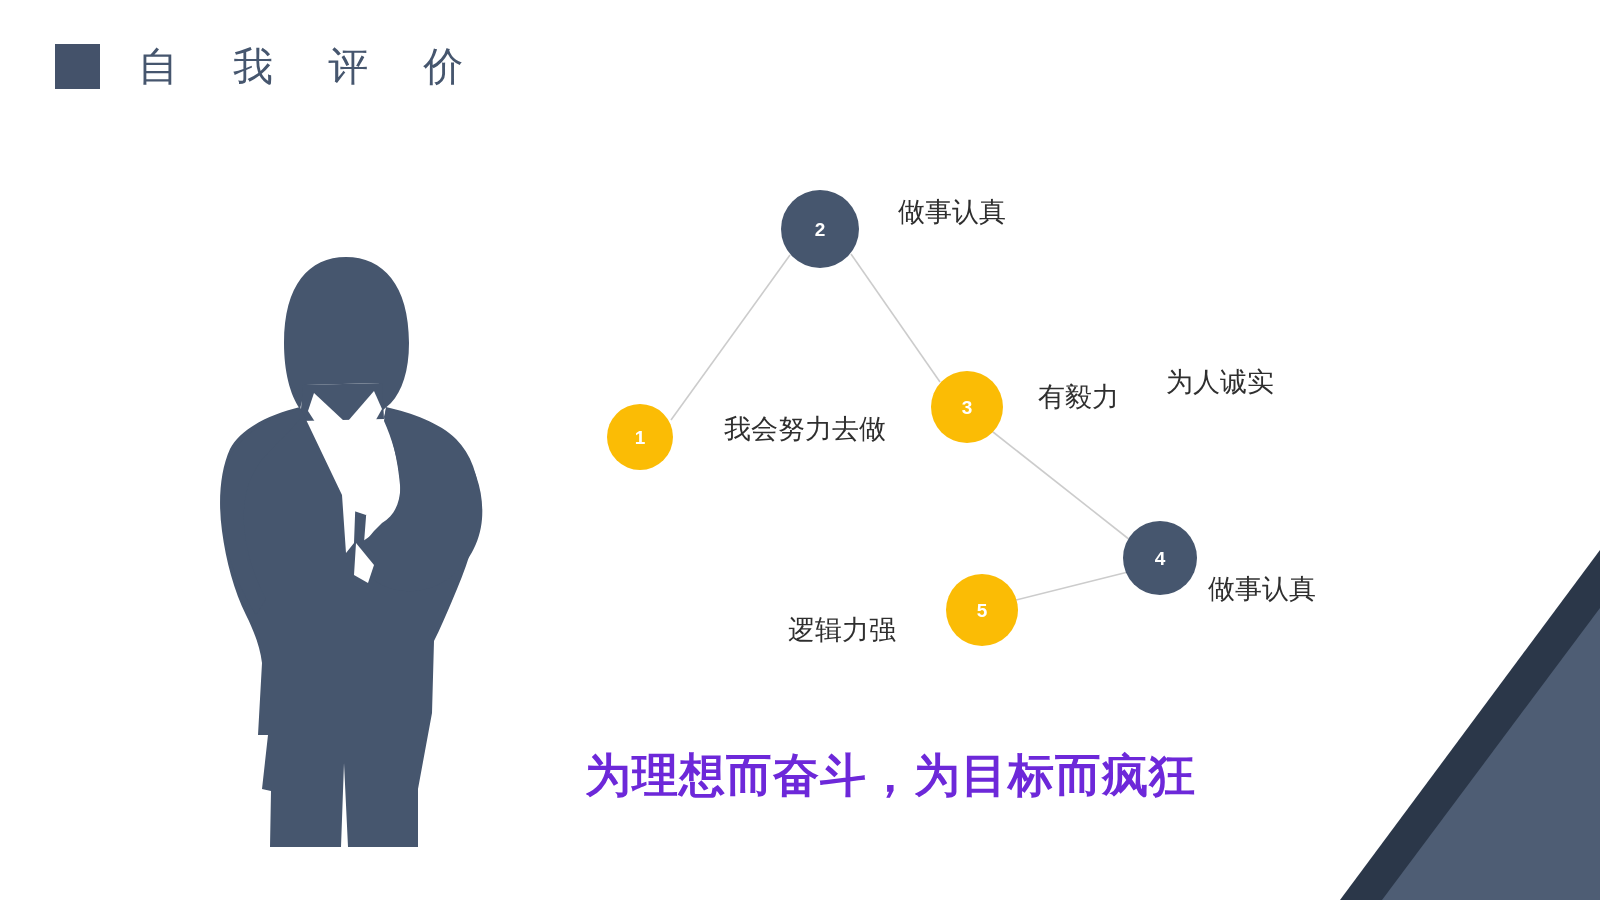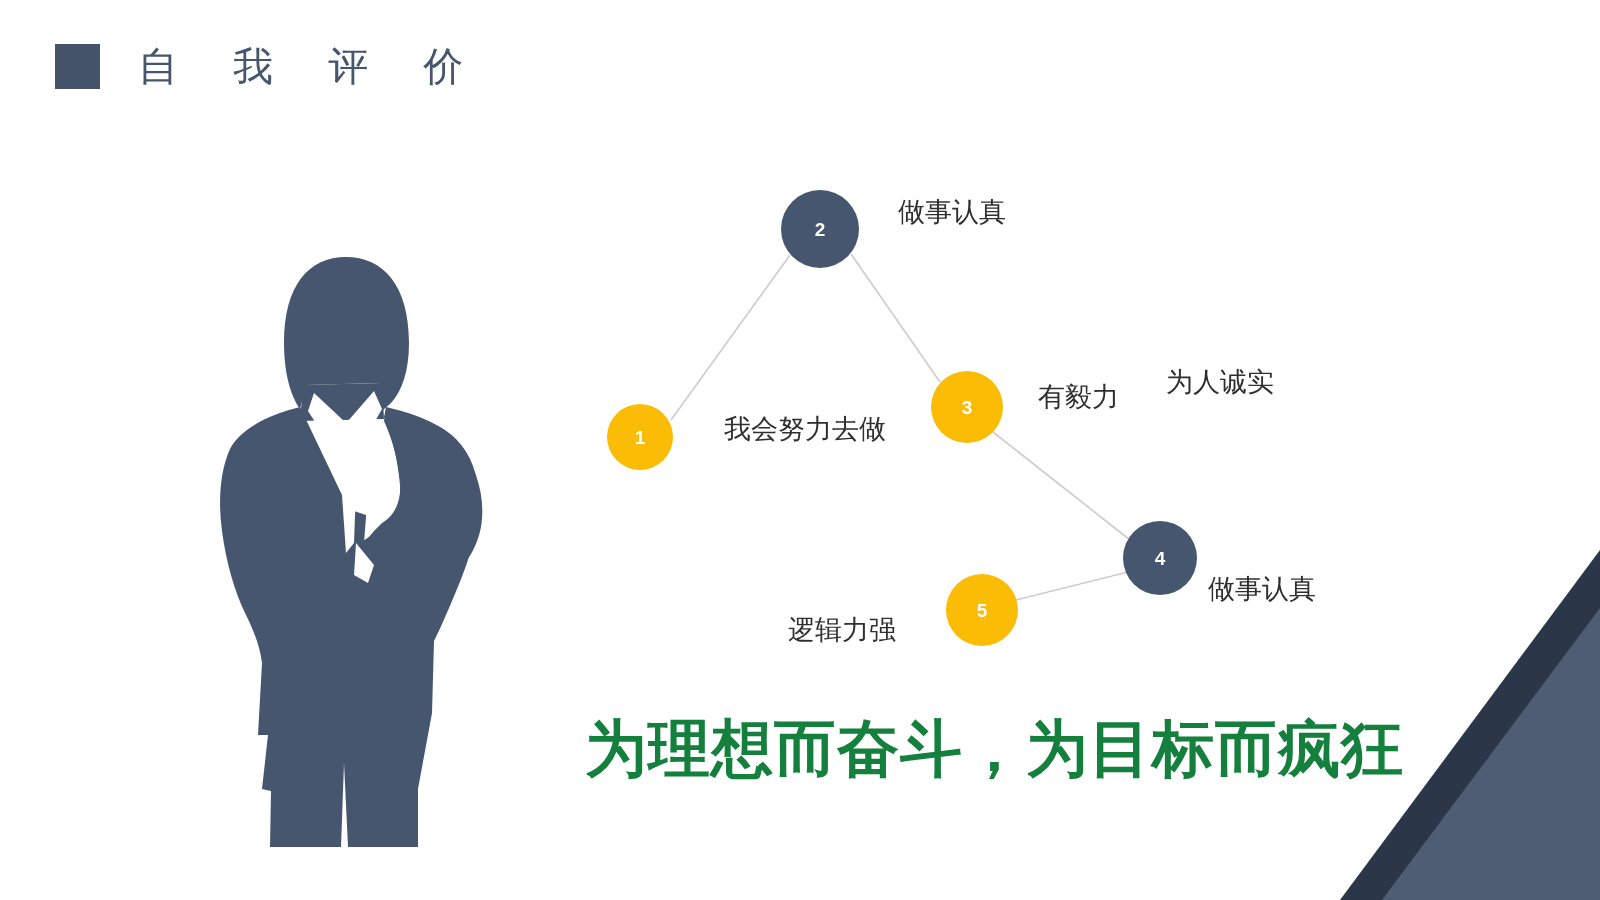--- a/index.html
+++ b/index.html
@@ -95,24 +95,24 @@
     color: #2f2f2f;
     white-space: nowrap;
     line-height: 1;
     font-family: "Liberation Sans", "DejaVu Sans", sans-serif;
   }
 
   
   .tagline {
     position: absolute;
     left: 585px;
-    top: 712px;
-    font-size: 62px;
+    top: 748px;
+    font-size: 46px;
     font-weight: bold;
-    color: #15803d;
+    color: #6d28d9;
     letter-spacing: 1px;
     white-space: nowrap;
     line-height: 1.2;
   }
 
   
   .corner-deco {
     position: absolute;
     right: 0;
     bottom: 0;

